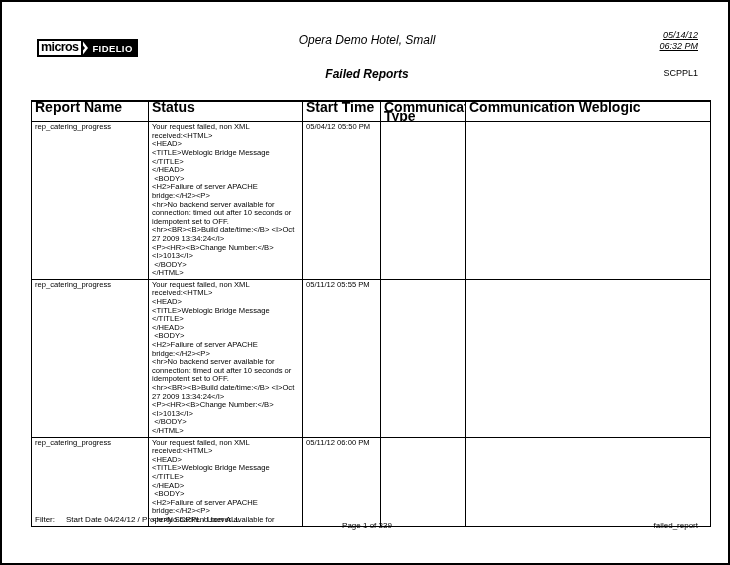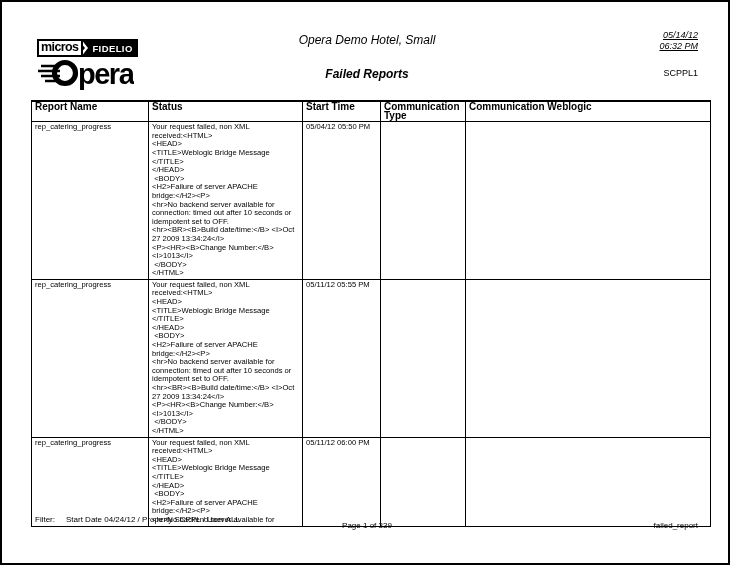--- a/index.html
+++ b/index.html
@@ -64,21 +64,21 @@
   }
   .report-table col.c0{width:117px;}
   .report-table col.c1{width:154px;}
   .report-table col.c2{width:78px;}
   .report-table col.c3{width:85px;}
   .report-table col.c4{width:245px;}
   .report-table th,.report-table td{
     border:1px solid #000;vertical-align:top;text-align:left;
     padding:1px 3px;overflow:hidden;
   }
-  .report-table th{font-weight:bold;font-size:10px;height:11px;border-top:2px solid #000;}
+  .report-table th{font-weight:bold;font-size:14px;height:11px;border-top:2px solid #000;}
   .status-cell{white-space:pre-wrap;}
   tr.row-tall>td{height:153px;}
   tr.row-short>td{height:85px;}
   
   .filter-line{position:absolute;left:33px;top:513px;font-size:8px;}
   .filter-line .flabel{margin-right:11px;}
   .page-info{position:absolute;left:0;top:519px;width:730px;text-align:center;font-size:8px;}
   .report-file{position:absolute;right:30px;top:519px;text-align:right;font-size:8px;}
 </style>
 </head>
@@ -89,27 +89,20 @@
   <div class="logo-block">
     <div class="micros-fidelio">
       <span class="micros">micros</span>
       <span class="fidelio">
           <span class="notch"></span>
           <span>FIDELIO</span>
         </span>
     </div>
   </div>
 
-  <div class="opera-logo">
-    <svg width="96" height="34" viewBox="0 0 96 34">
-      <path d="M3 8 H22 M0 13 H22 M3 18 H22 M7 23 H20" stroke="#000" stroke-width="2.6" fill="none"></path>
-      <circle cx="27" cy="15" r="10.5" fill="none" stroke="#000" stroke-width="5.2"></circle>
-      <text x="40" y="26" font-family="Liberation Sans, sans-serif" font-size="29" font-weight="bold" letter-spacing="-1.5" fill="#000">pera</text>
-    </svg>
-  </div>
 
   <div class="hotel-name">Opera Demo Hotel, Small</div>
   <div class="report-title">Failed Reports</div>
 
   <div class="datetime">
     <div>05/14/12</div>
     <div>06:32 PM</div>
   </div>
   <div class="property-code">SCPPL1</div>
 

